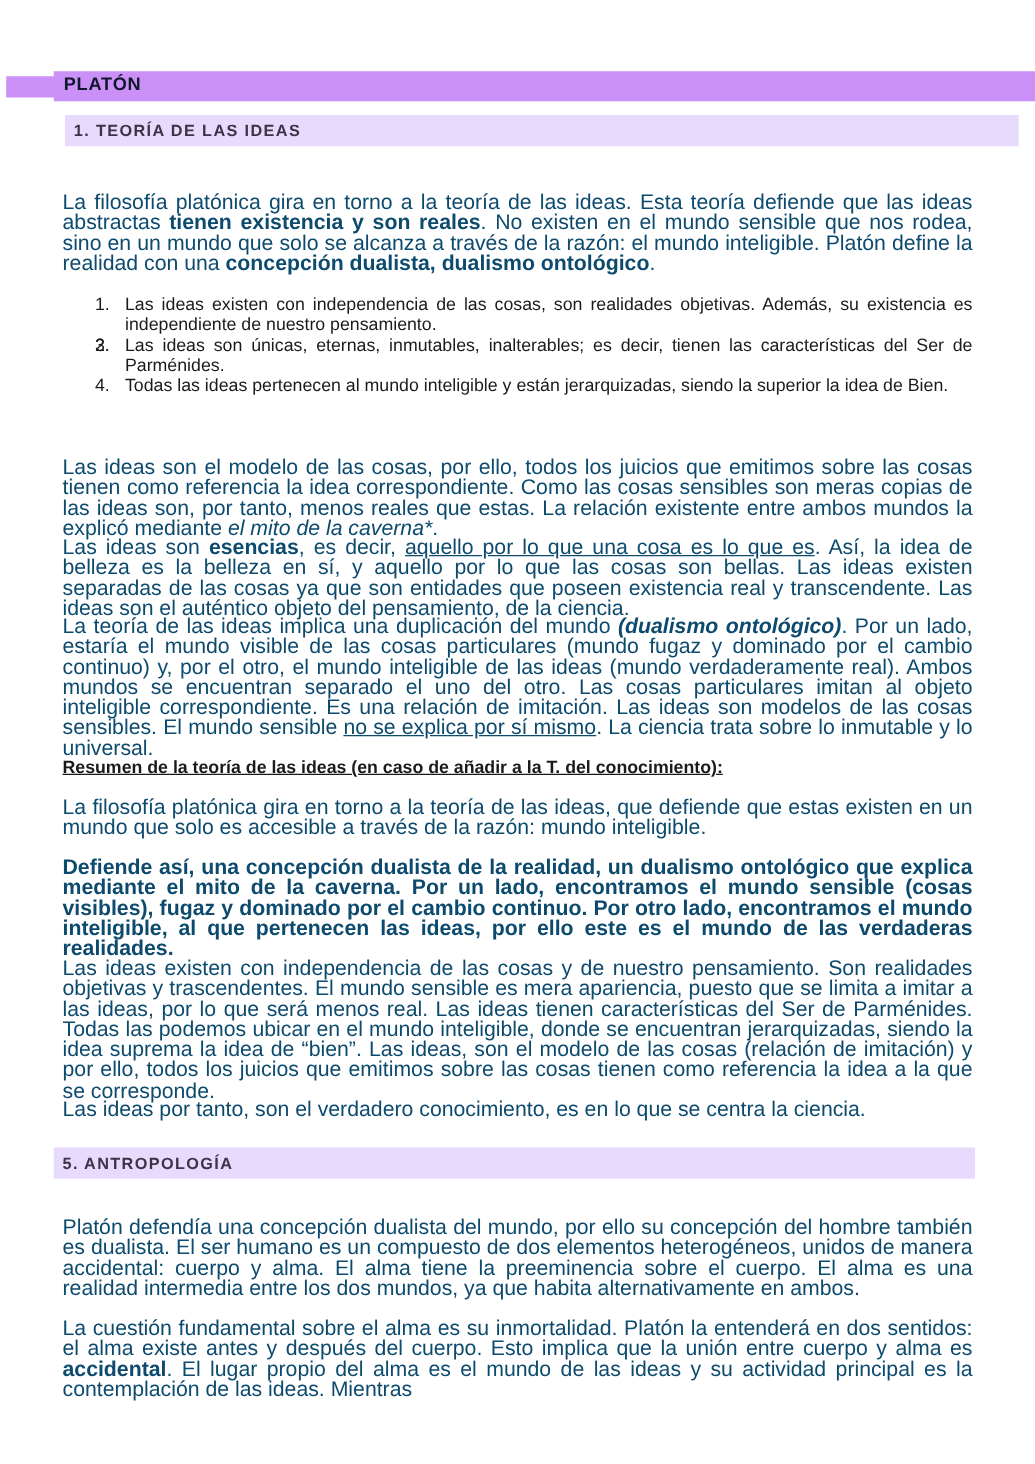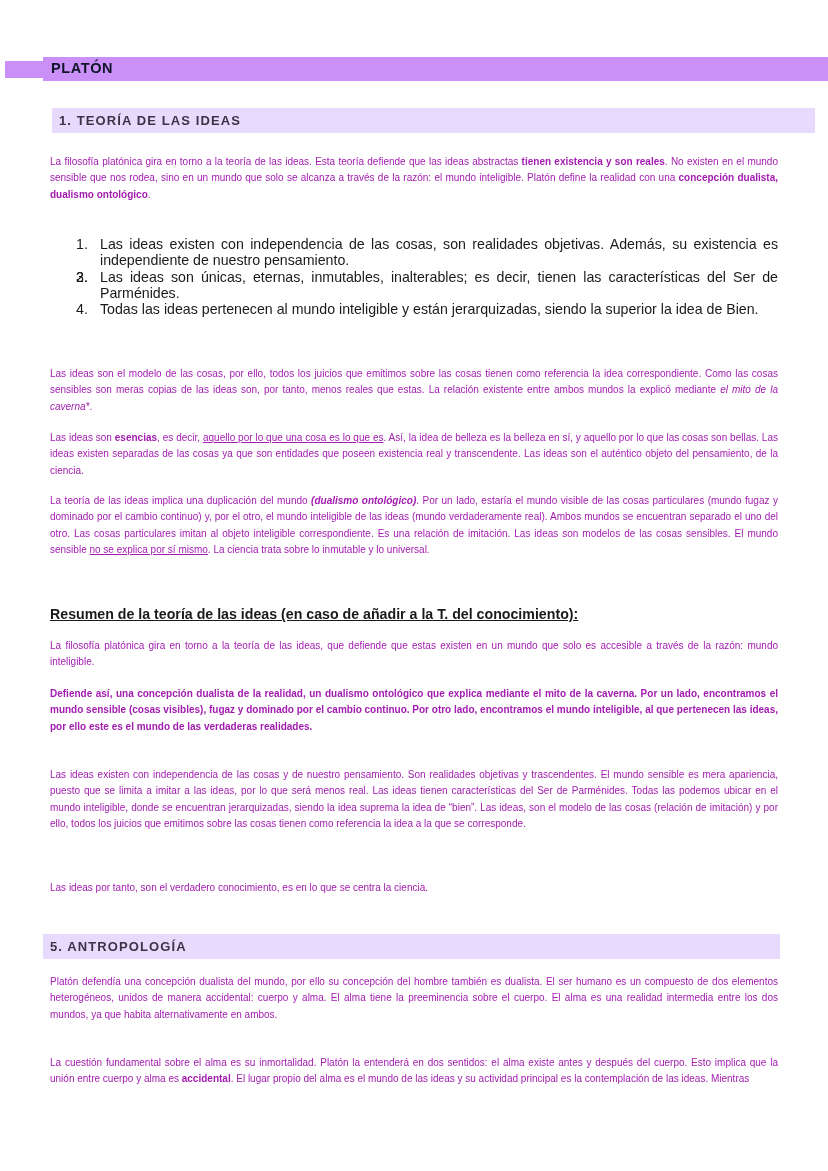--- a/index.html
+++ b/index.html
@@ -14,35 +14,35 @@
   .title-bar {
     position: absolute; left: 43px; top: 57px; width: 785px; height: 24px;
     background: #cb8ff8;
   }
   .title-text {
     position: absolute; left: 8px; top: 3px;
     font-family: "Liberation Sans", sans-serif; font-weight: bold;
     font-size: 14.5px; letter-spacing: 0.6px; color: #0f172a;
   }
   .section-bar {
-    position: absolute; height: 25px; background: #e8dafd; margin-top: 16px;
+    position: absolute; height: 25px; background: #e8dafd;
   }
   .section-text {
     position: absolute; left: 7px; top: 5px;
     font-family: "Liberation Sans", sans-serif; font-weight: bold;
     font-size: 13px; letter-spacing: 1.1px; color: #3d3347;
   }
   .sec1 { left: 52px; top: 92px; width: 763px; }
   .sec2 { left: 43px; top: 918px; width: 737px; }
   .sec2 .section-text { left: 7px; }
 
   .para {
     position: absolute; left: 50px; width: 728px;
-    font-size: 10px; line-height: 16.3px; text-align: justify;
-    color: #a21caf;
+    font-size: 17px; line-height: 16.3px; text-align: justify;
+    color: #0c4a6e;
   }
   .para b { font-weight: bold; }
   .para i { font-style: italic; }
   .para u { text-decoration: underline; }
   .list {
     position: absolute; left: 50px; width: 728px; margin: 0; padding: 0;
     list-style: none; font-size: 14.2px; line-height: 16.3px; text-align: justify;
   }
   .list li { position: relative; padding-left: 50px; }
   .list li .num { position: absolute; left: 26px; top: 0; }

